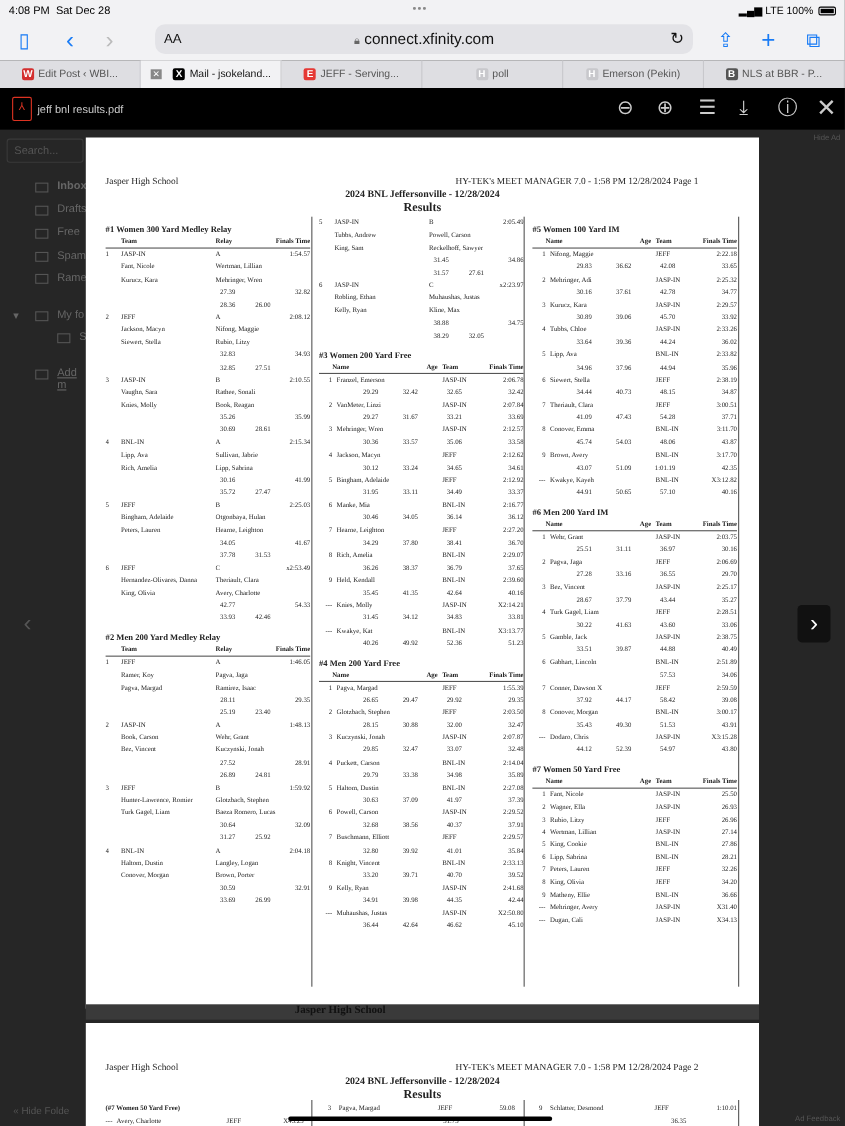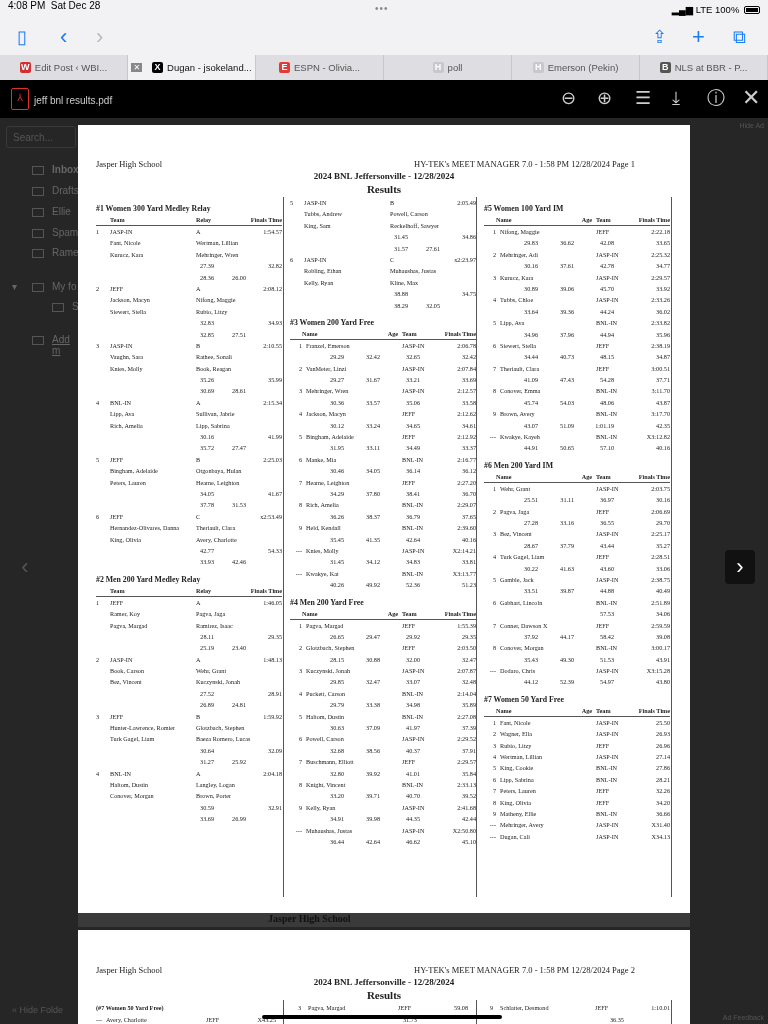--- a/index.html
+++ b/index.html
@@ -1,17 +1,17 @@
 <!DOCTYPE html>
 <html><head>
 <meta charset="utf-8">
 <style>
 *{box-sizing:border-box;margin:0;padding:0}
 html,body{width:768px;height:1024px;overflow:hidden;background:#2b2b2b;font-family:"Liberation Sans",sans-serif}
-.status{position:absolute;top:0;left:0;width:768px;height:20px;background:#f2f2f4;font-size:10px;color:#000;display:flex;align-items:flex-start;padding:0 8px}
+.status{position:absolute;top:0;left:0;width:768px;height:20px;background:#f2f2f4;font-size:10px;color:#000;display:flex;align-items:center;padding:0 8px}
 .status .dots{position:absolute;left:375px;top:3px;color:#888;font-size:10px;letter-spacing:1px}
 .status .right{position:absolute;right:8px;top:4px;font-size:9.5px}
 .batt{display:inline-block;width:16px;height:8px;border:1px solid #000;border-radius:2px;vertical-align:middle;margin-left:2px;position:relative}
 .batt:after{content:"";position:absolute;left:1px;top:1px;right:1px;bottom:1px;background:#000}
 .toolbar{position:absolute;top:20px;left:0;width:768px;height:35px;background:#f2f2f4}
 .tb-icon{position:absolute;top:6px;color:#1a7cf5;font-size:18px;line-height:22px}
 .url{position:absolute;left:141px;top:2px;width:489px;height:27px;background:#e3e3e7;border-radius:9px;font-size:14px;color:#111}
 .url .aa{position:absolute;left:8px;top:6px;font-size:12px}
 .url .addr{position:absolute;left:0;right:0;top:5px;text-align:center}
 .url .reload{position:absolute;right:8px;top:4px;font-size:15px}
@@ -59,38 +59,43 @@
     <span>LTE</span>
     <span>100%</span>
     <span class="batt"></span>
   </span>
 </div>
 
 <div class="toolbar">
   <span class="tb-icon" style="left:17px">▯</span>
   <span class="tb-icon" style="left:60px;font-size:22px">‹</span>
   <span class="tb-icon" style="left:96px;font-size:22px;color:#bbb">›</span>
+  <div class="url">
+    <span class="aa">AA</span>
+    <span class="addr"><span style="font-size:10px;color:#666">🔒︎</span> <span>connect.xfinity.com</span></span>
+    <span class="reload">↻</span>
+  </div>
   <span class="tb-icon" style="left:652px">⇪</span>
   <span class="tb-icon" style="left:692px;font-size:22px">+</span>
   <span class="tb-icon" style="left:733px">⧉</span>
 </div>
 
 <div class="tabs" id="tabbar">
     <div class="tab">
       <span class="fav" style="background: rgb(211, 47, 47);">W</span>
       <span>Edit Post ‹ WBI...</span>
     </div>
     <div class="tab active">
       <span style="font-size: 8px; background: rgb(136, 136, 136); color: rgb(255, 255, 255); padding: 0px 2px; margin-right: 6px;">✕</span>
       <span class="fav" style="background: rgb(0, 0, 0);">X</span>
-      <span>Dugan - jsokeland...</span>
+      <span>Mail - jsokeland...</span>
     </div>
     <div class="tab">
       <span class="fav" style="background: rgb(229, 57, 53);">E</span>
-      <span>ESPN - Olivia...</span>
+      <span>JEFF - Serving...</span>
     </div>
     <div class="tab">
       <span class="fav" style="background: rgb(200, 200, 204);">H</span>
       <span>poll</span>
     </div>
     <div class="tab">
       <span class="fav" style="background: rgb(200, 200, 204);">H</span>
       <span>Emerson (Pekin)</span>
     </div>
     <div class="tab">
@@ -111,21 +116,21 @@
 </div>
 
 <div class="bg-mail"></div>
 <div class="mailnav">
   <div class="srch">Search...</div>
   <span class="ic" style="top:48px"></span>
     <span class="it" style="left:52px;top:46px;font-weight:bold">Inbox</span>
   <span class="ic" style="top:69px"></span>
     <span class="it" style="left:52px;top:67px">Drafts</span>
   <span class="ic" style="top:90px"></span>
-    <span class="it" style="left:52px;top:88px">Ellie</span>
+    <span class="it" style="left:52px;top:88px">Free</span>
   <span class="ic" style="top:111px"></span>
     <span class="it" style="left:52px;top:109px">Spam</span>
   <span class="ic" style="top:131px"></span>
     <span class="it" style="left:52px;top:129px">Ramer</span>
   <span class="it" style="left:12px;top:163px">▾</span>
   <span class="ic" style="top:165px"></span>
     <span class="it" style="left:52px;top:163px">My fo</span>
   <span class="ic" style="left:52px;top:185px"></span>
     <span class="it" style="left:72px;top:183px">S</span>
   <span class="ic" style="top:218px"></span>

